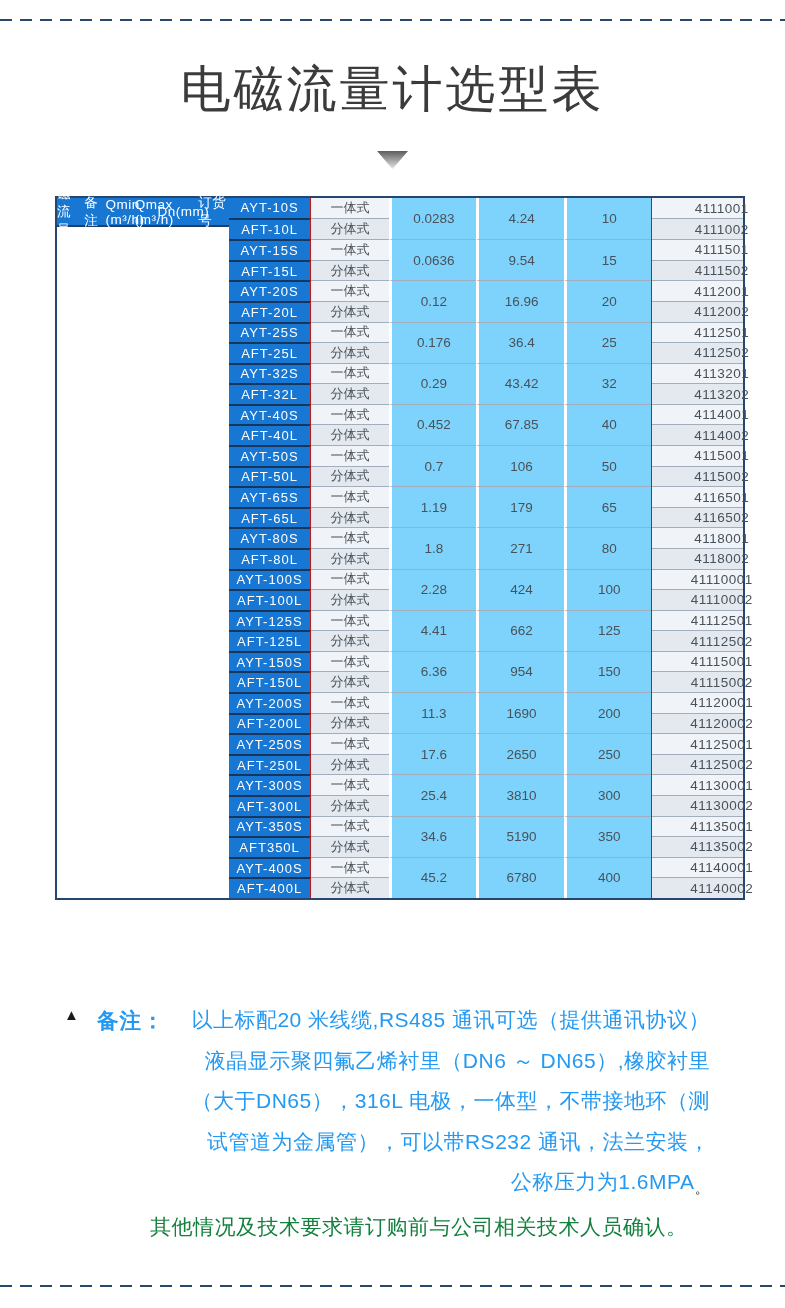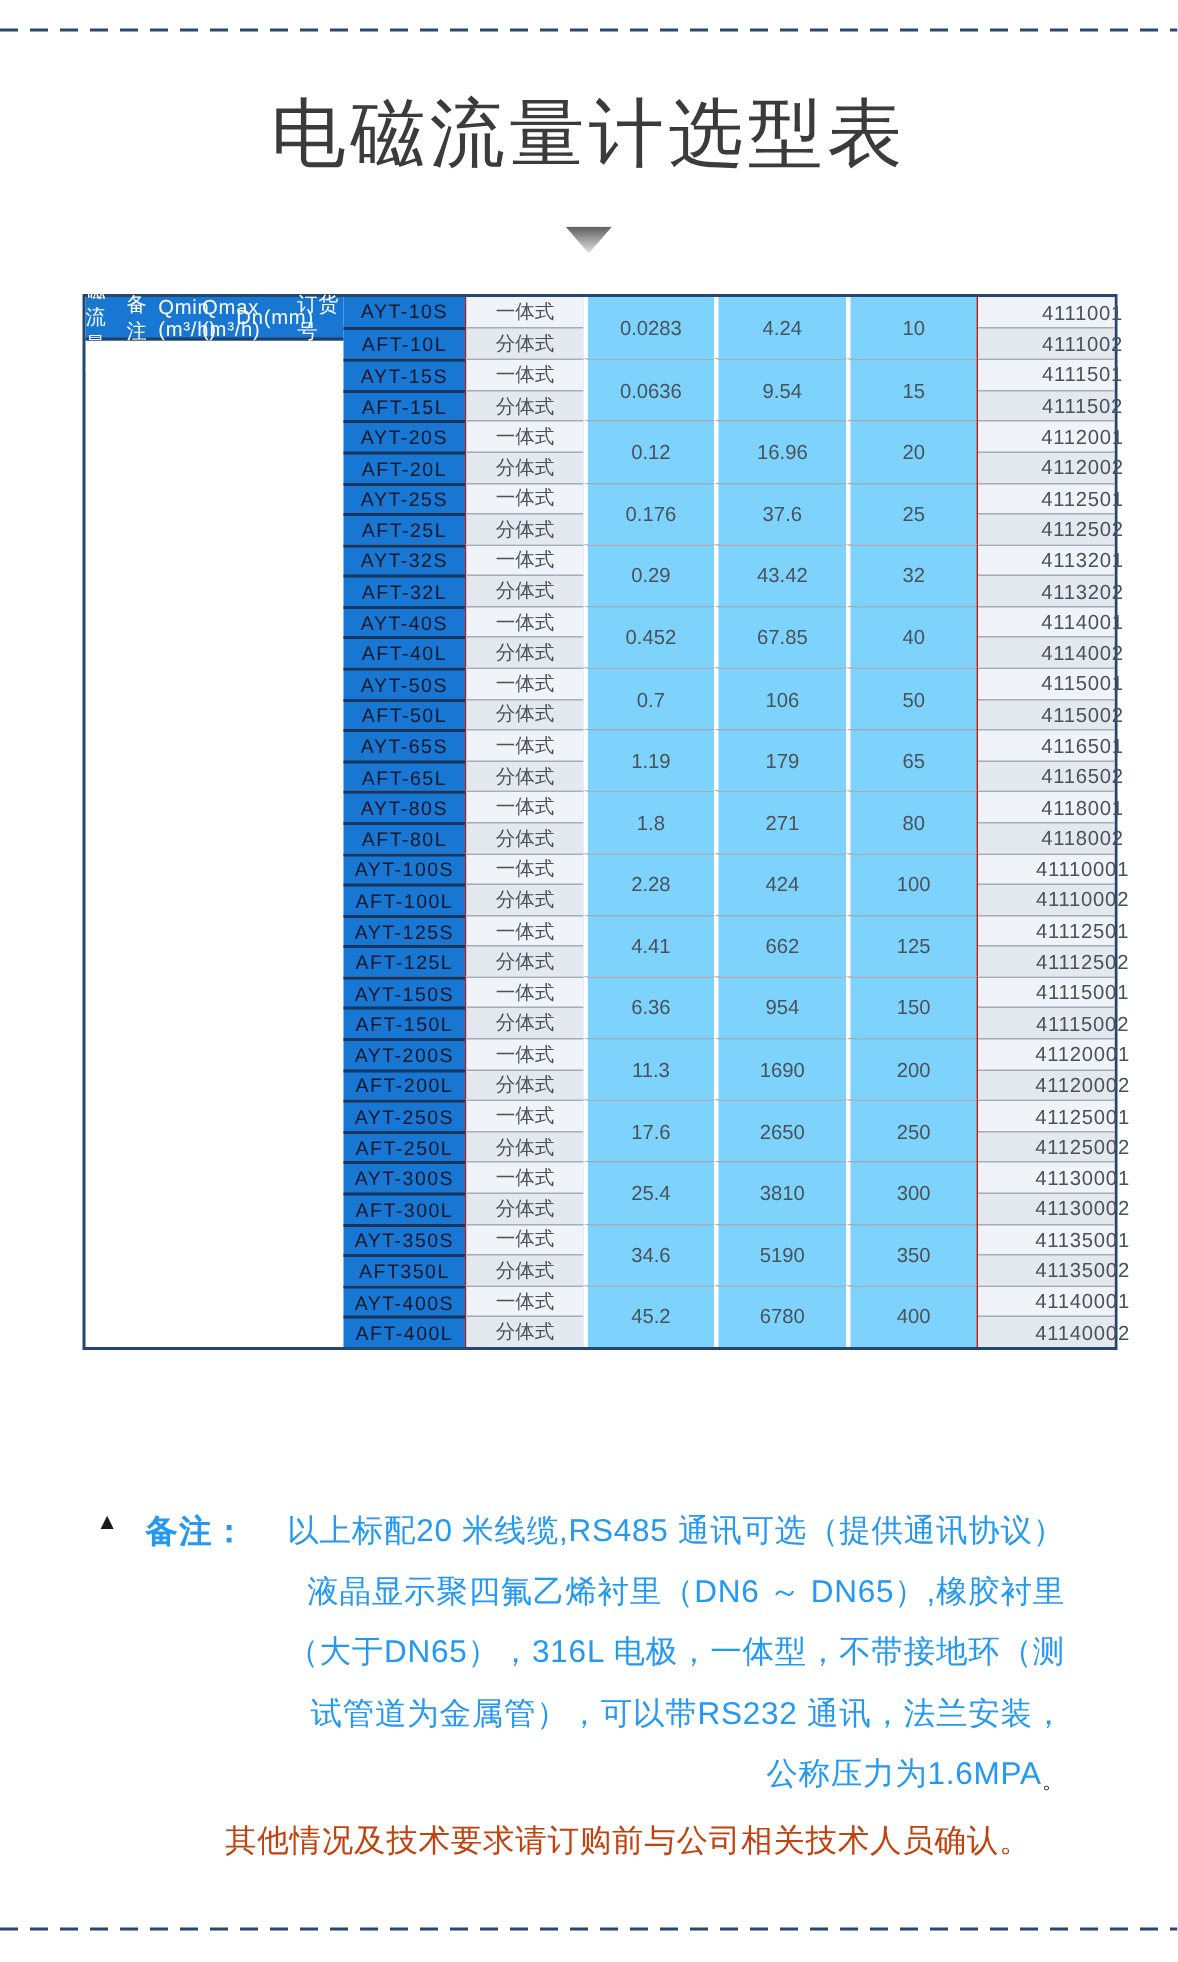--- a/index.html
+++ b/index.html
@@ -50,21 +50,21 @@
   .c1{width:15.9%;}
   .c2{width:15.2%;}
   .c3{width:17.0%;}
   .c4{width:17.0%;}
   .c5{width:17.1%;}
   .c6{width:17.8%;}
 
   .colblue{background:#1777d2;}
   .colblue .cell{
     flex:1;display:flex;align-items:center;justify-content:center;
-    color:#0f172a;letter-spacing:1px;
+    color:#ffffff;letter-spacing:1px;
   }
   .colblue .cell + .cell{border-top:2px solid #16365e;}
 
   .collight{border-left:1px solid #b91c1c;}
   .collight .cell{
     flex:1;display:flex;align-items:center;justify-content:center;
     color:#49525a;box-sizing:border-box;
   }
   .collight .cell + .cell{border-top:1px solid #a2aebc;}
   .collight .cell.sub-top{background:#f0f3f7;}
@@ -88,21 +88,21 @@
     font-size:21.5px;font-weight:700;color:#2499f2;letter-spacing:1px;
   }
   .notes-lines{position:absolute;left:150px;top:0;width:560px;}
   .note-line{
     height:40.5px;display:flex;align-items:center;
     font-size:21px;color:#2499f2;letter-spacing:0.5px;white-space:nowrap;justify-content:flex-end;
   }
   .note-line .period{color:#222222;font-size:15px;align-self:flex-end;line-height:2;}
   .notes-footer{
     position:absolute;left:150px;top:213px;
-    font-size:21px;color:#c2410c;letter-spacing:0.5px;white-space:nowrap;
+    font-size:21px;color:#15803d;letter-spacing:0.5px;white-space:nowrap;
   }
 </style>
 </head>
 <body>
 
 <div class="dash dash-top"></div>
 
 <h1 class="title">电磁流量计选型表</h1>
 
 <div class="arrow"></div>
@@ -171,21 +171,21 @@
       <div class="group">
         <div class="col colblue c1">
           <div class="cell">AYT-25S</div>
           <div class="cell">AFT-25L</div>
         </div>
         <div class="col collight c2">
           <div class="cell sub-top">一体式</div>
           <div class="cell sub-bot">分体式</div>
         </div>
         <div class="merged c3">0.176</div>
-        <div class="merged c4">37.6</div>
+        <div class="merged c4">36.4</div>
         <div class="merged c5">25</div>
         <div class="col collight c6">
           <div class="cell sub-top order">4112501</div>
           <div class="cell sub-bot order">4112502</div>
         </div>
       </div>
       <div class="group">
         <div class="col colblue c1">
           <div class="cell">AYT-32S</div>
           <div class="cell">AFT-32L</div>

